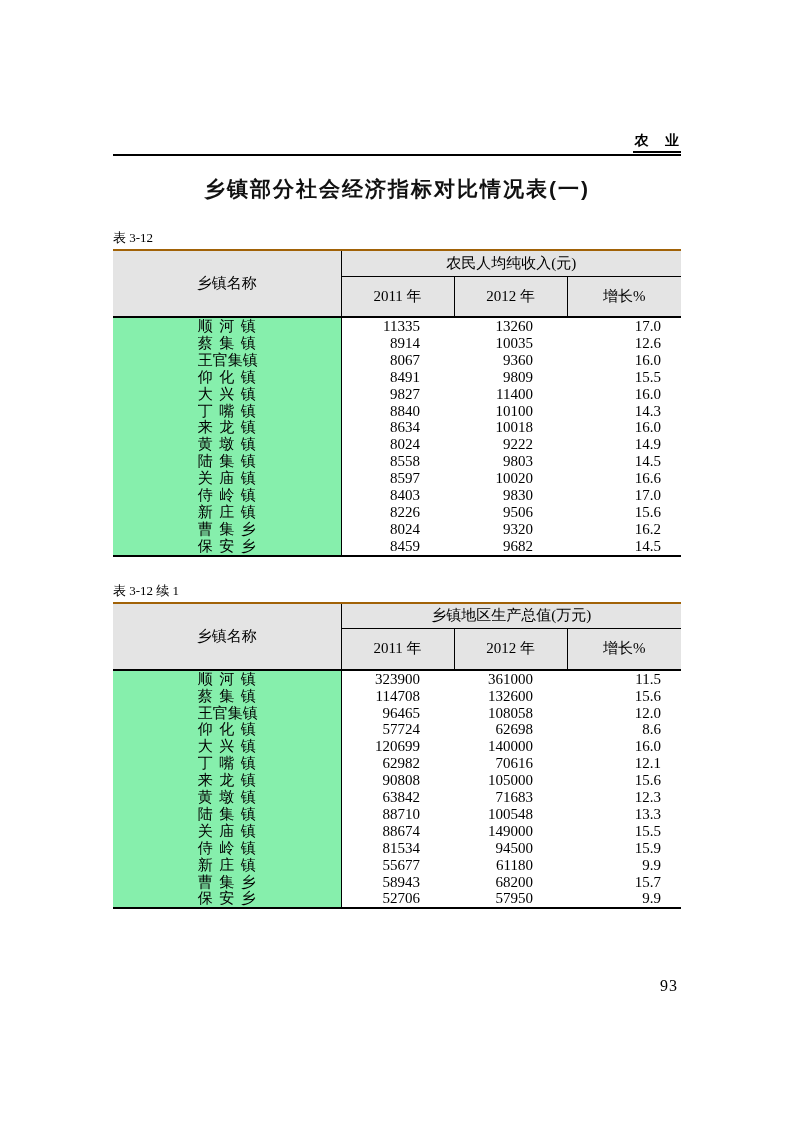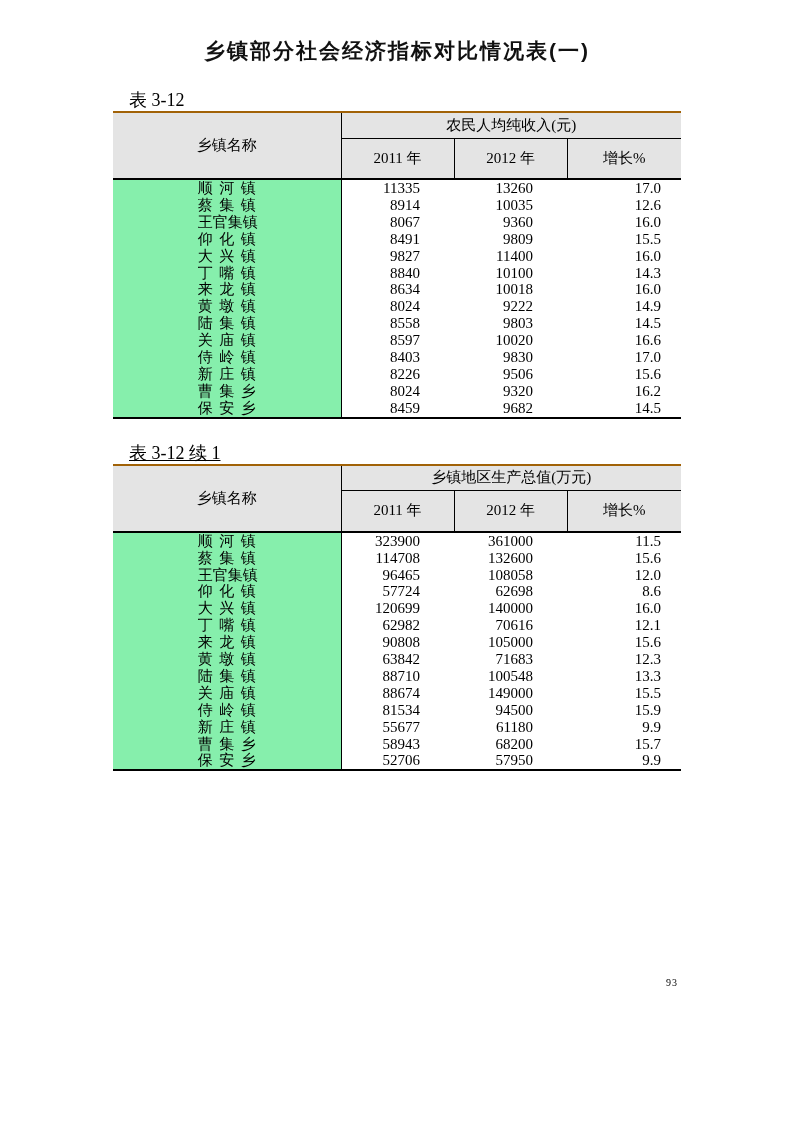--- a/index.html
+++ b/index.html
@@ -30,37 +30,36 @@
   .running-head-text {
     font-family: "Liberation Sans", "DejaVu Sans", sans-serif;
     font-weight: bold;
     font-size: 14px;
     word-spacing: 0.9em;
     border-bottom: 2px solid #000;
     padding: 0 2px 3px 2px;
   }
   
   .doc-title {
-    margin-top: 38px;
+    margin-top: 20px;
     text-align: center;
     font-family: "Liberation Sans", "DejaVu Sans", sans-serif;
     font-weight: bold;
     font-size: 21px;
     letter-spacing: 2px;
     line-height: 26px;
     color: #111;
   }
   .doc-title.second { margin-top: 40px; }
   .table-label {
     margin-top: 29px;
-    font-size: 18px;
+    font-size: 13px;
     line-height: 14px;
-    margin-left: 16px;
-  }
-  .table-label.second { margin-top: 27px; text-decoration: underline; }
+  }
+  .table-label.second { margin-top: 27px; }
   
   table.stat-table {
     margin-top: 4px;
     width: 568px;
     table-layout: fixed;
     border-collapse: collapse;
     border-top: 2px solid #a16207;
     border-bottom: 2.5px solid #000;
     font-size: 15px;
   }
@@ -97,30 +96,33 @@
     height: 16.9px;
     line-height: 16.9px;
     font-family: "Liberation Serif", "DejaVu Serif", serif;
   }
   td.num-cell.growth { padding-right: 20px; }
   
   .page-number {
     position: absolute;
     top: 977px;
     right: 115px;
-    font-size: 10px;
+    font-size: 16px;
     letter-spacing: 1px;
   }
 </style>
 </head>
 <body>
 
 <div class="page">
   <div class="content">
 
+    <div class="running-head">
+      <span class="running-head-text">农 业</span>
+    </div>
 
     <div class="doc-title">乡镇部分社会经济指标对比情况表(一)</div>
     <div class="table-label">表 3-12</div>
     <table class="stat-table">
       <colgroup>
         <col style="width:228px">
           <col style="width:113px">
         <col style="width:113px">
           <col style="width:114px">
       </colgroup>

